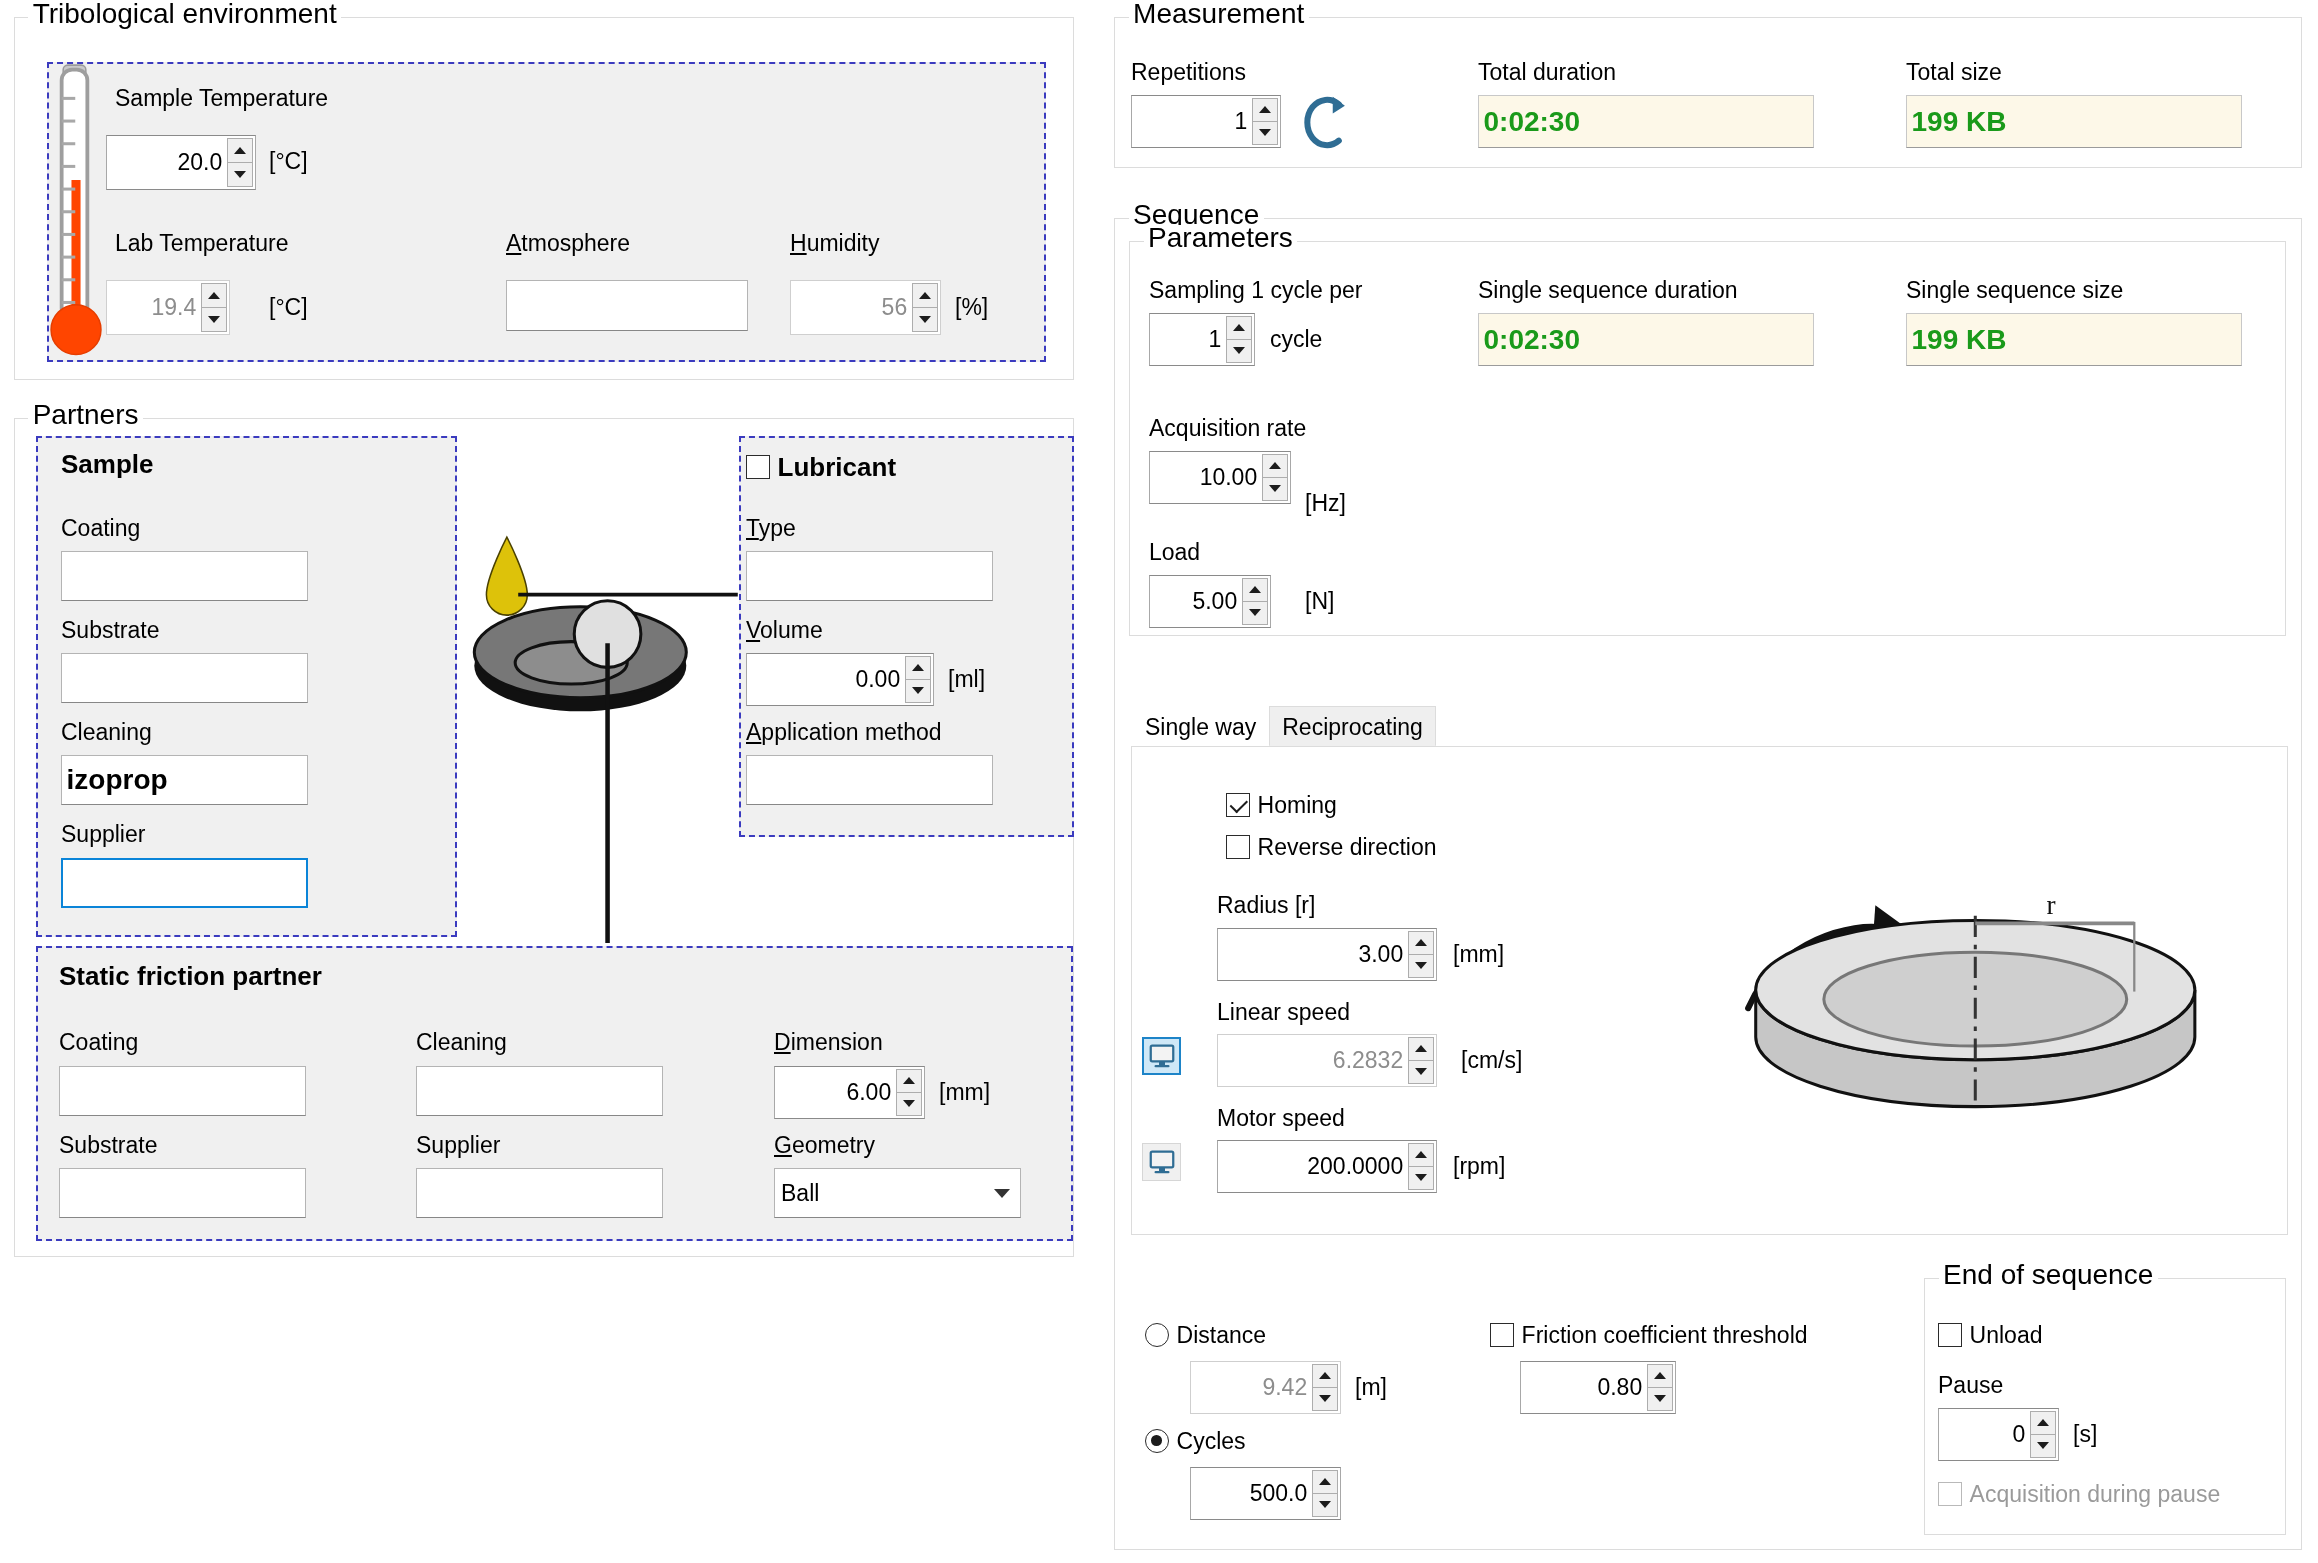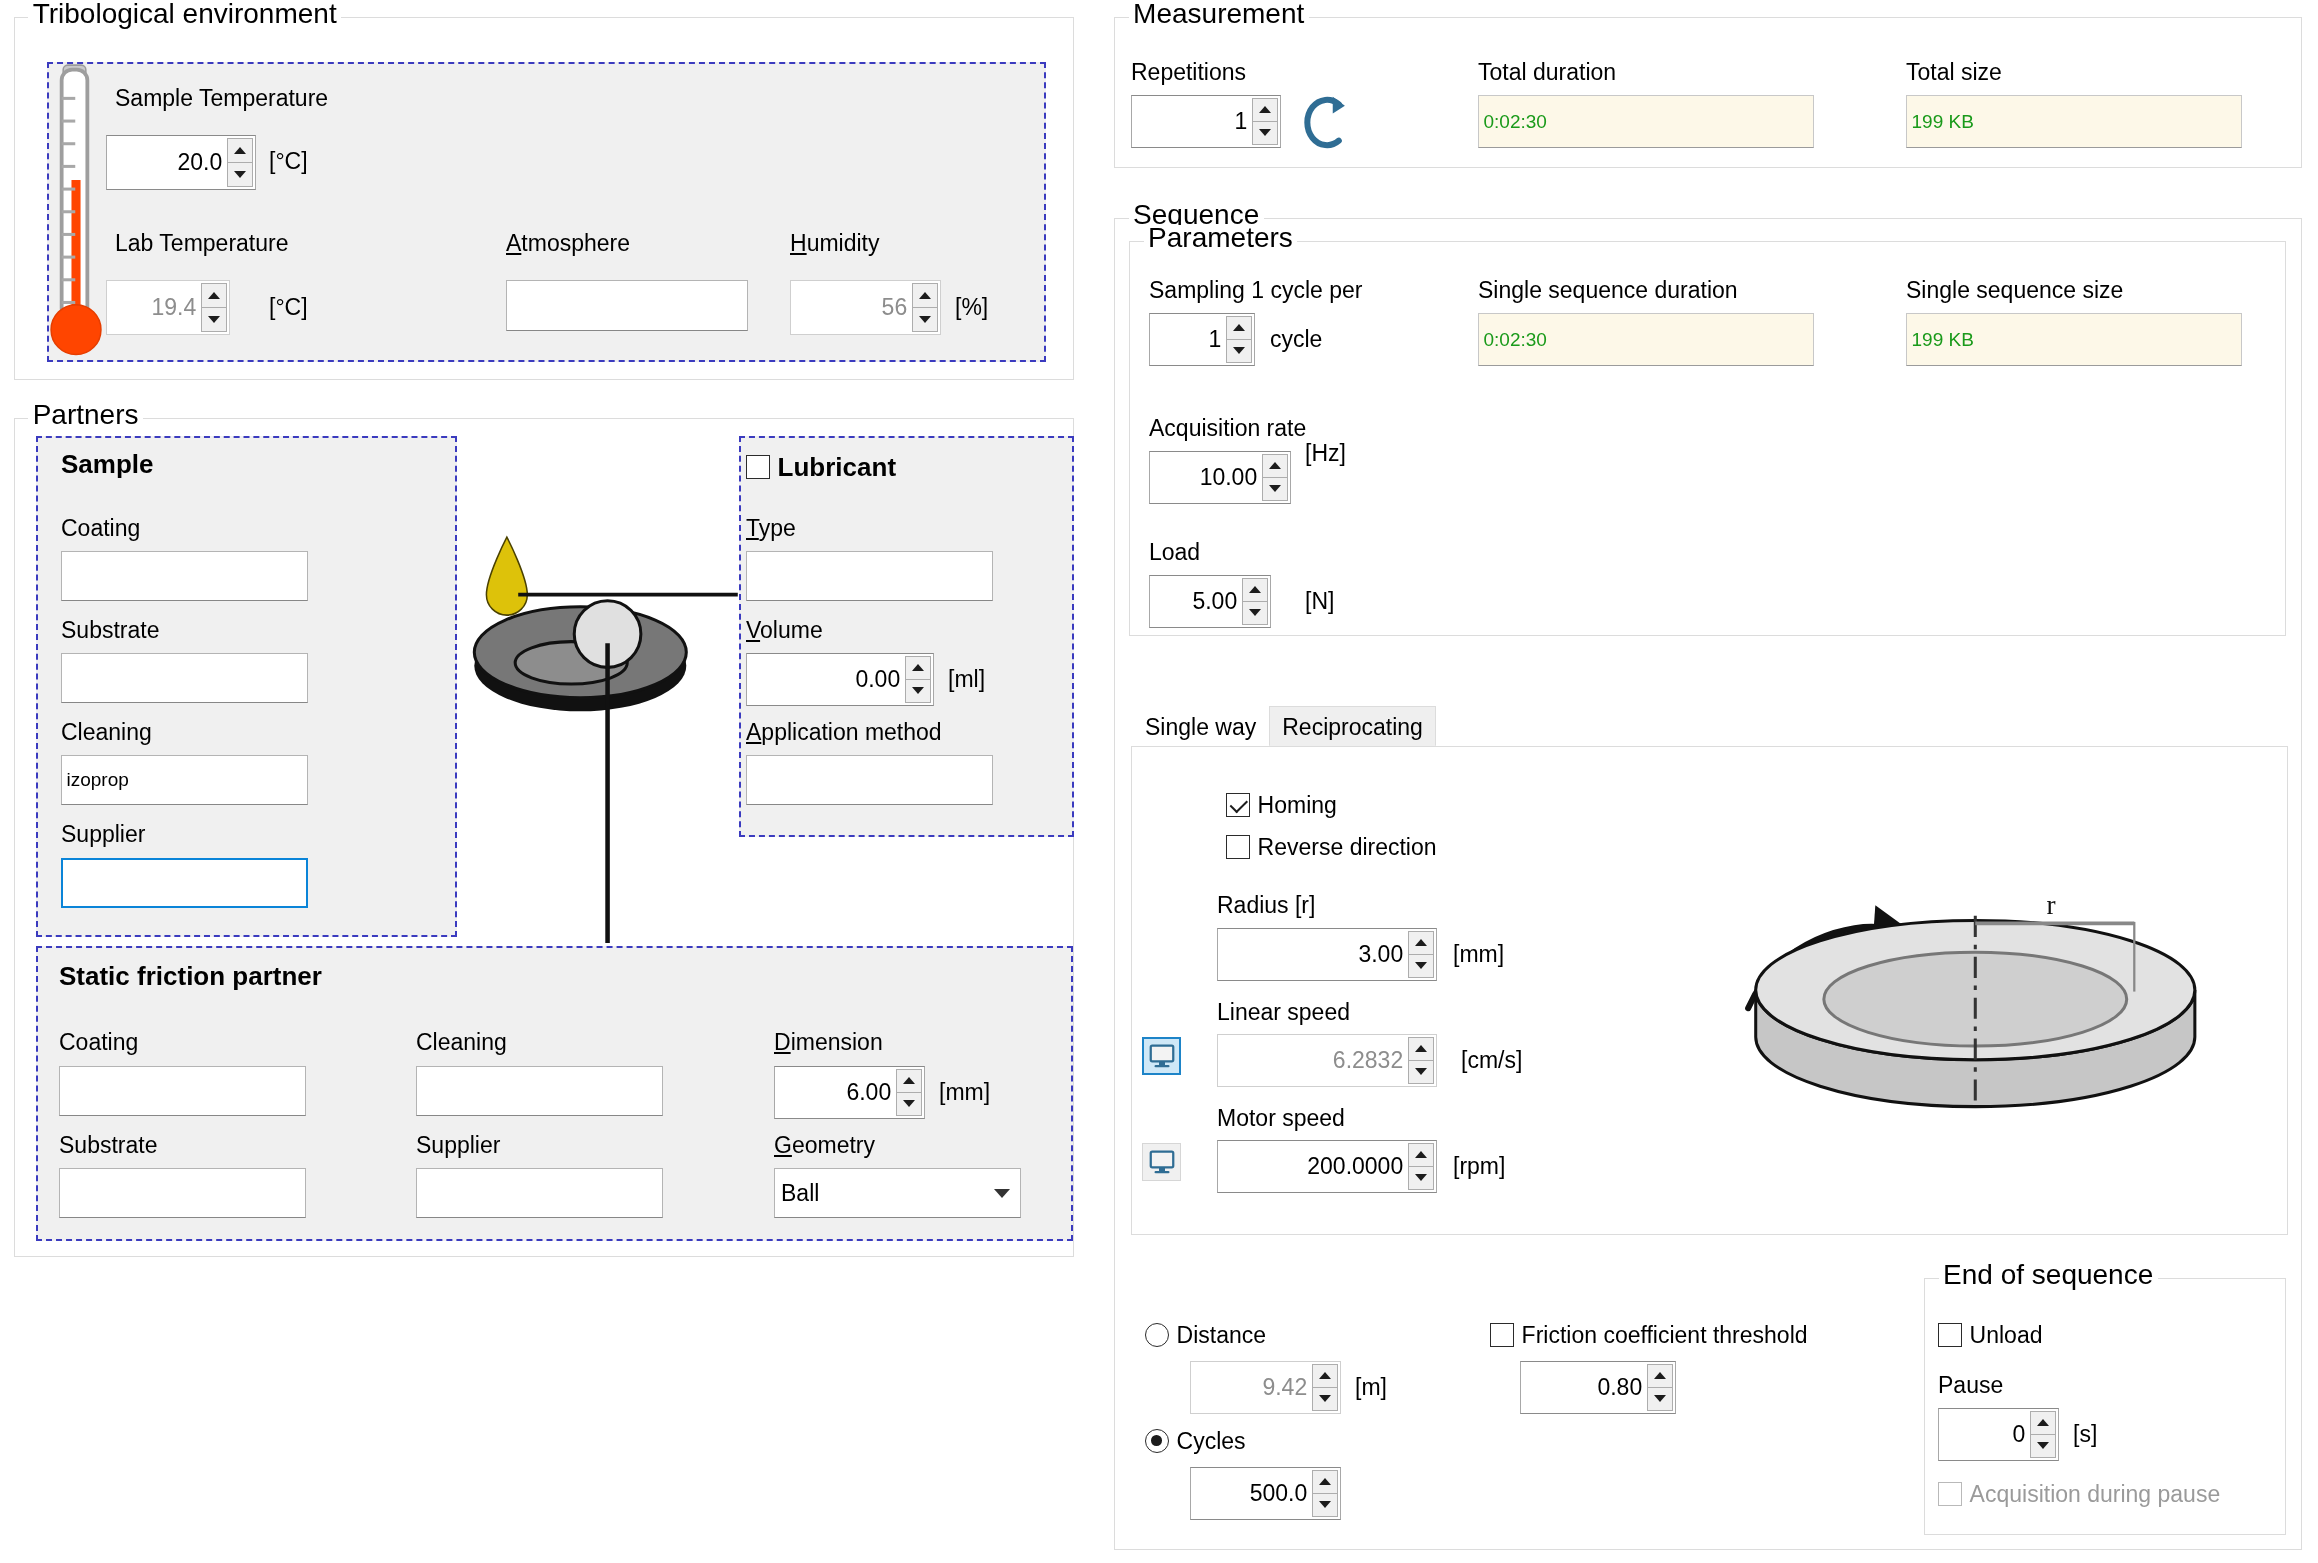--- a/index.html
+++ b/index.html
@@ -32,21 +32,21 @@
   
   .tbox {
     position: absolute; background: #ffffff;
     border: 1.5px solid #b4b4b4; border-bottom-color: #878787;
     font-size: 23px; color: #000;
     display: flex; align-items: center; padding: 0 4.5px;
   }
   .tbox.focus { border: 2.3px solid #0a84d8; }
   .tbox.readonly { background: #fdf8e8; border: 1.5px solid #c8c8c8; border-bottom-color:#9b9b9b; }
   .tbox.readonly .val { color: #1a9a1a; }
-  .tbox .val { font-size: 19px; }
+  .tbox .val { font-size: 28px; font-weight: bold; }
 
   
   .spin {
     position: absolute; background: #ffffff;
     border: 1.5px solid #a8a8a8; border-top-color: #8a8a8a; border-bottom-color: #8a8a8a;
     display: flex; align-items: stretch;
   }
   .spin.disabled { border-color: #cfcfcf; }
   .spin .sv {
     flex: 1 1 auto; display: flex; align-items: center; justify-content: flex-end;
@@ -408,21 +408,21 @@
     <span class="sv">10.00</span>
     <span class="sbtns">
       <span class="sbtn up">
           <i></i>
         </span>
       <span class="sbtn down">
           <i></i>
         </span>
     </span>
   </div>
-  <div class="unit" style="left:1305px; top:440px;">[Hz]</div>
+  <div class="unit" style="left:1305px; top:490px;">[Hz]</div>
 
   <div class="lbl" style="left:1149px; top:539px;">Load</div>
   <div class="spin" style="left:1149px; top:575px; width:122px; height:53px;">
     <span class="sv">5.00</span>
     <span class="sbtns">
       <span class="sbtn up">
           <i></i>
         </span>
       <span class="sbtn down">
           <i></i>

